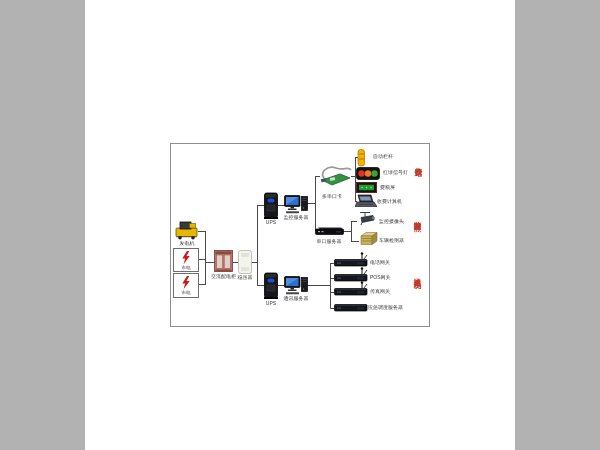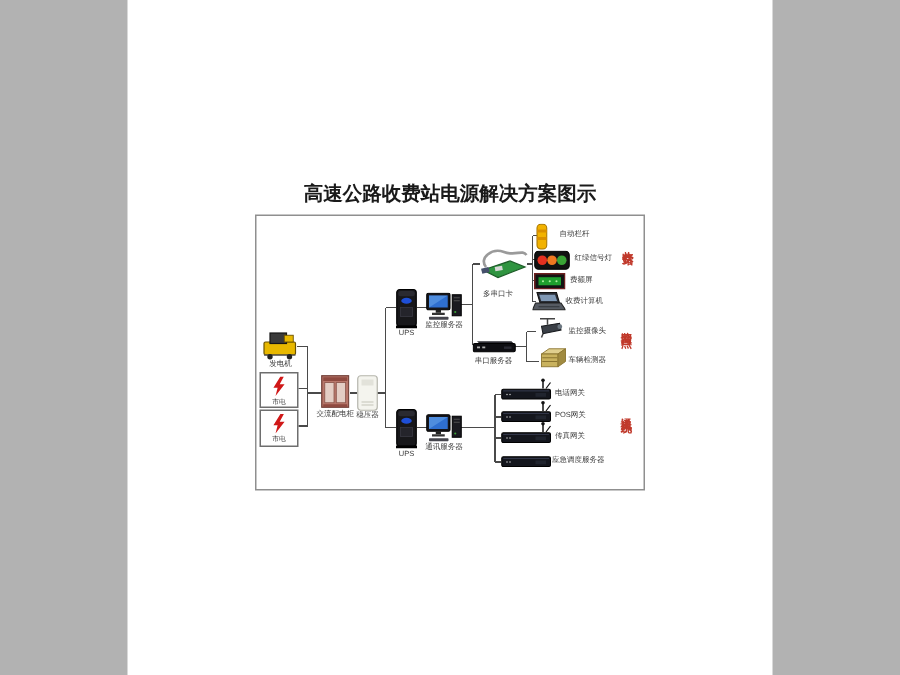--- a/index.html
+++ b/index.html
@@ -21,21 +21,20 @@
          display:flex;flex-direction:column;align-items:center;}
   .mains .mlbl{font-size:4.5px;color:#444;margin-top:1px;}
 </style>
 </head>
 <body>
 
 <div class="content"></div>
 
 <div class="stage">
 
-  <div class="title">高速公路收费站电源解决方案图示</div>
 
   <div class="frame"></div>
 
   <svg class="wires" width="600" height="450" viewBox="0 0 600 450" shape-rendering="crispEdges">
     <path d="M198 231 H205 V284 H197 M197 259 H205 M205 262 H215" fill="none" stroke="#4a4a4a" stroke-width="1"></path>
     <path d="M233 262 H238" fill="none" stroke="#4a4a4a" stroke-width="1"></path>
     <path d="M251 262 H257 M257 205 V285 M257 205 H264 M257 285 H264" fill="none" stroke="#4a4a4a" stroke-width="1"></path>
     <path d="M278 205 H285 M278 285 H285" fill="none" stroke="#4a4a4a" stroke-width="1"></path>
     <path d="M307 203 H315 M315 176 V230 M315 176 H320 M315 230 H317" fill="none" stroke="#4a4a4a" stroke-width="1"></path>
     <path d="M351 176 H355 M355 157 V201 M355 157 H359 M355 173 H358 M355 187 H358 M355 201 H357" fill="none" stroke="#4a4a4a" stroke-width="1"></path>

